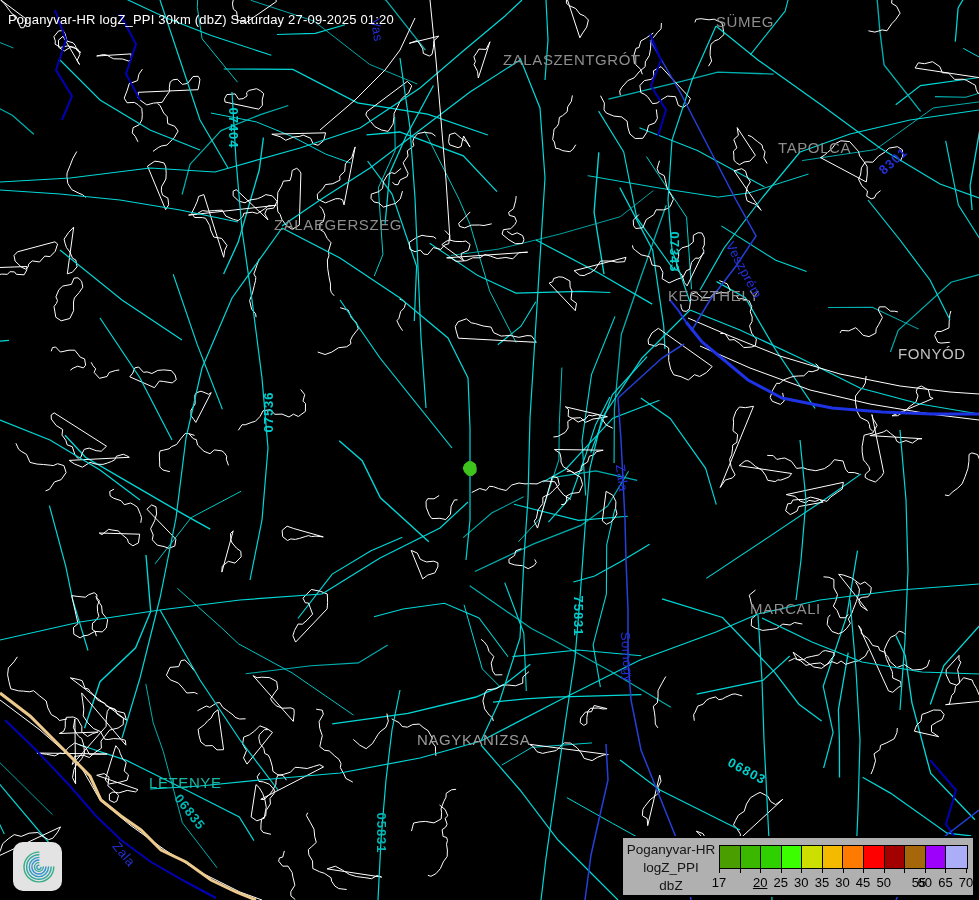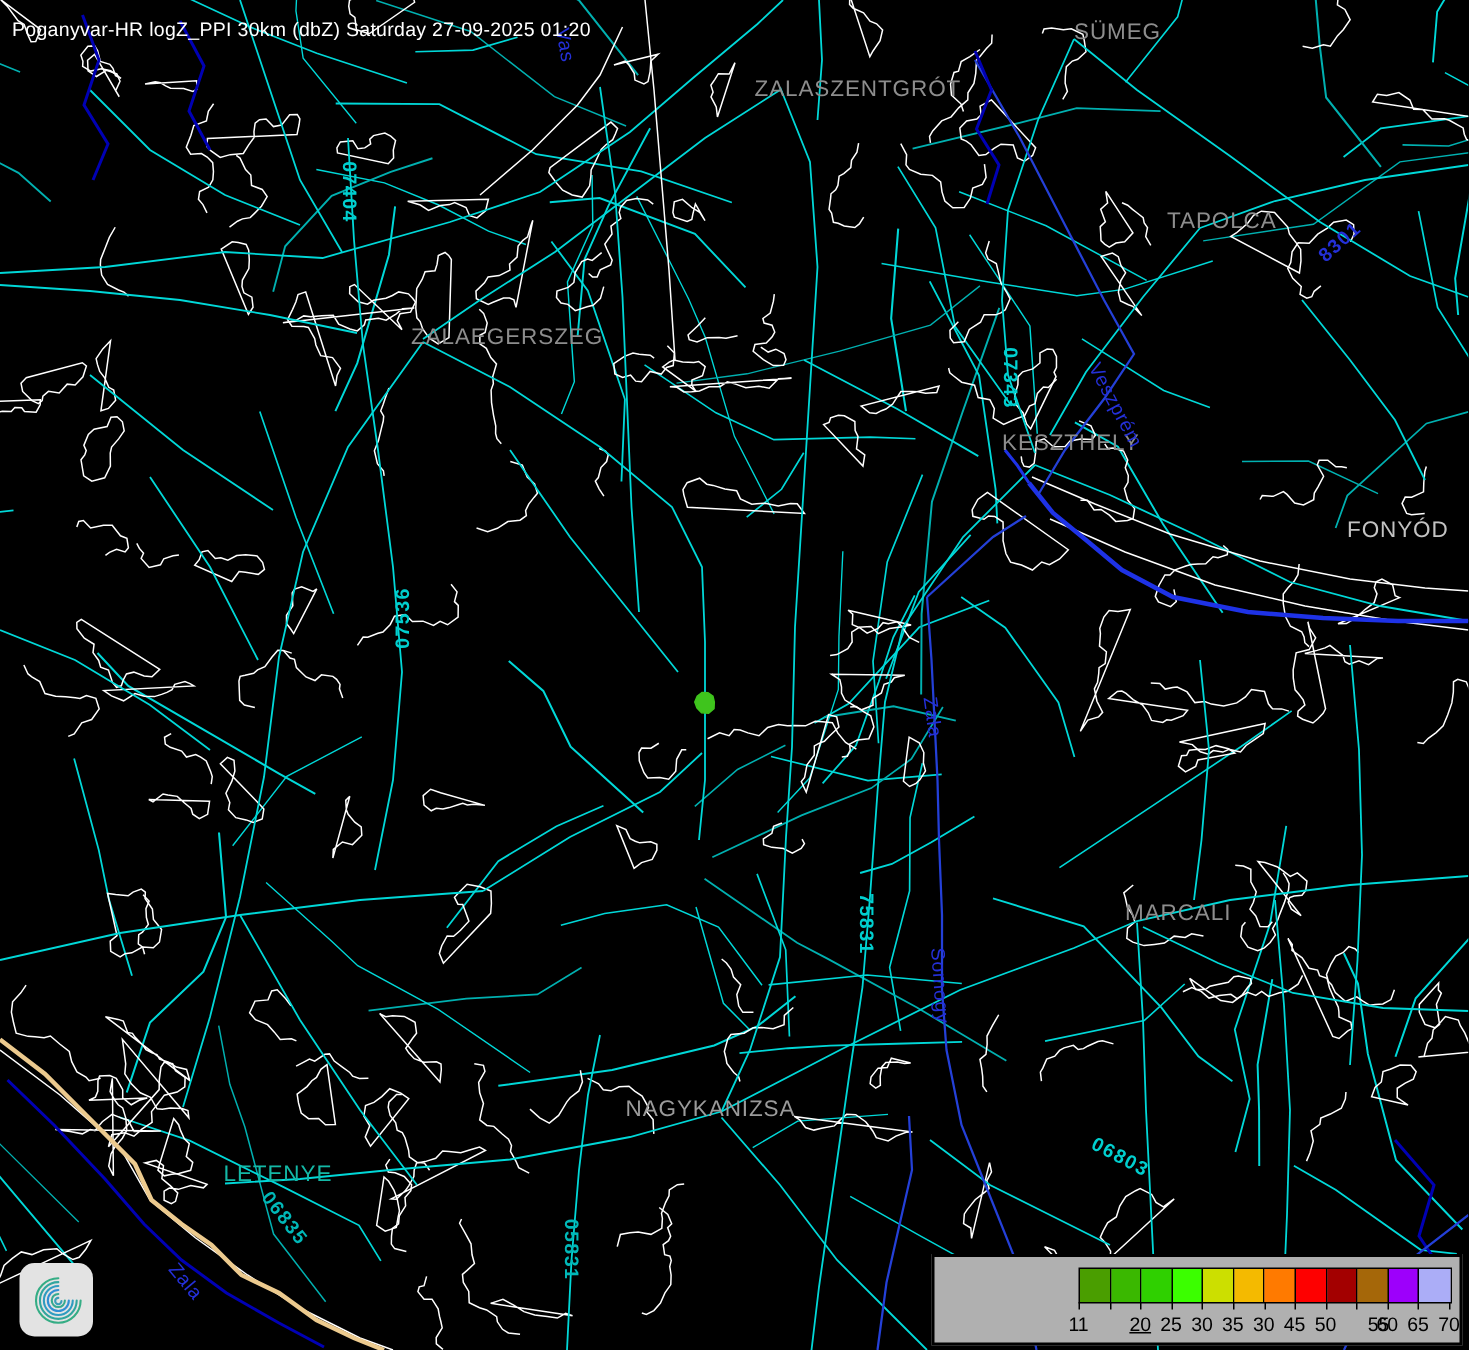--- a/index.html
+++ b/index.html
@@ -358,36 +358,41 @@
         <path d="M25 10 a14 14 0 1 0 14 14" stroke="#31a69e" stroke-width="1.6"></path>
         <path d="M25 13 a11 11 0 1 0 11 11" stroke="#2f9cc0" stroke-width="1.6"></path>
         <path d="M25 16 a8 8 0 1 0 8 8" stroke="#318fd4" stroke-width="1.6"></path>
         <path d="M25 19 a5 5 0 1 0 5 5" stroke="#35aa90" stroke-width="1.6"></path>
         <path d="M25 22 a2.4 2.4 0 1 0 2.4 2.4" stroke="#3a9eb8" stroke-width="1.6"></path>
       </g>
     </svg>
   </div>
 
   <div id="legend">
+    <div id="legend-text">
+      <div>Poganyvar-HR</div>
+      <div>logZ_PPI</div>
+      <div>dbZ</div>
+    </div>
     <div id="legend-bar">
         <div class="leg-cell" style="width: 20.5833px; background: rgb(74, 158, 0);"></div>
         <div class="leg-cell" style="width: 20.5833px; background: rgb(58, 184, 0);"></div>
         <div class="leg-cell" style="width: 20.5833px; background: rgb(47, 208, 0);"></div>
         <div class="leg-cell" style="width: 20.5833px; background: rgb(59, 255, 0);"></div>
         <div class="leg-cell" style="width: 20.5833px; background: rgb(204, 223, 0);"></div>
         <div class="leg-cell" style="width: 20.5833px; background: rgb(244, 186, 0);"></div>
         <div class="leg-cell" style="width: 20.5833px; background: rgb(255, 122, 0);"></div>
         <div class="leg-cell" style="width: 20.5833px; background: rgb(254, 0, 0);"></div>
         <div class="leg-cell" style="width: 20.5833px; background: rgb(163, 0, 0);"></div>
         <div class="leg-cell" style="width: 20.5833px; background: rgb(165, 103, 9);"></div>
         <div class="leg-cell" style="width: 20.5833px; background: rgb(157, 0, 251);"></div>
         <div class="leg-cell" style="width: 20.5833px; background: rgb(171, 173, 247);"></div>
       </div>
   <div class="leg-tick" style="left: 96px;"></div>
-      <div class="leg-num" style="left: 82px;">11</div>
+      <div class="leg-num" style="left: 82px;">17</div>
       <div class="leg-tick" style="left: 116.583px;"></div>
       <div class="leg-num" style="left: 102.583px; margin-top: 28px;">15</div>
       <div class="leg-tick" style="left: 137.167px;"></div>
       <div class="leg-num" style="left: 123.167px; text-decoration: underline;">20</div>
       <div class="leg-tick" style="left: 157.75px;"></div>
       <div class="leg-num" style="left: 143.75px;">25</div>
       <div class="leg-tick" style="left: 178.333px;"></div>
       <div class="leg-num" style="left: 164.333px;">30</div>
       <div class="leg-tick" style="left: 198.917px;"></div>
       <div class="leg-num" style="left: 184.917px;">35</div>

